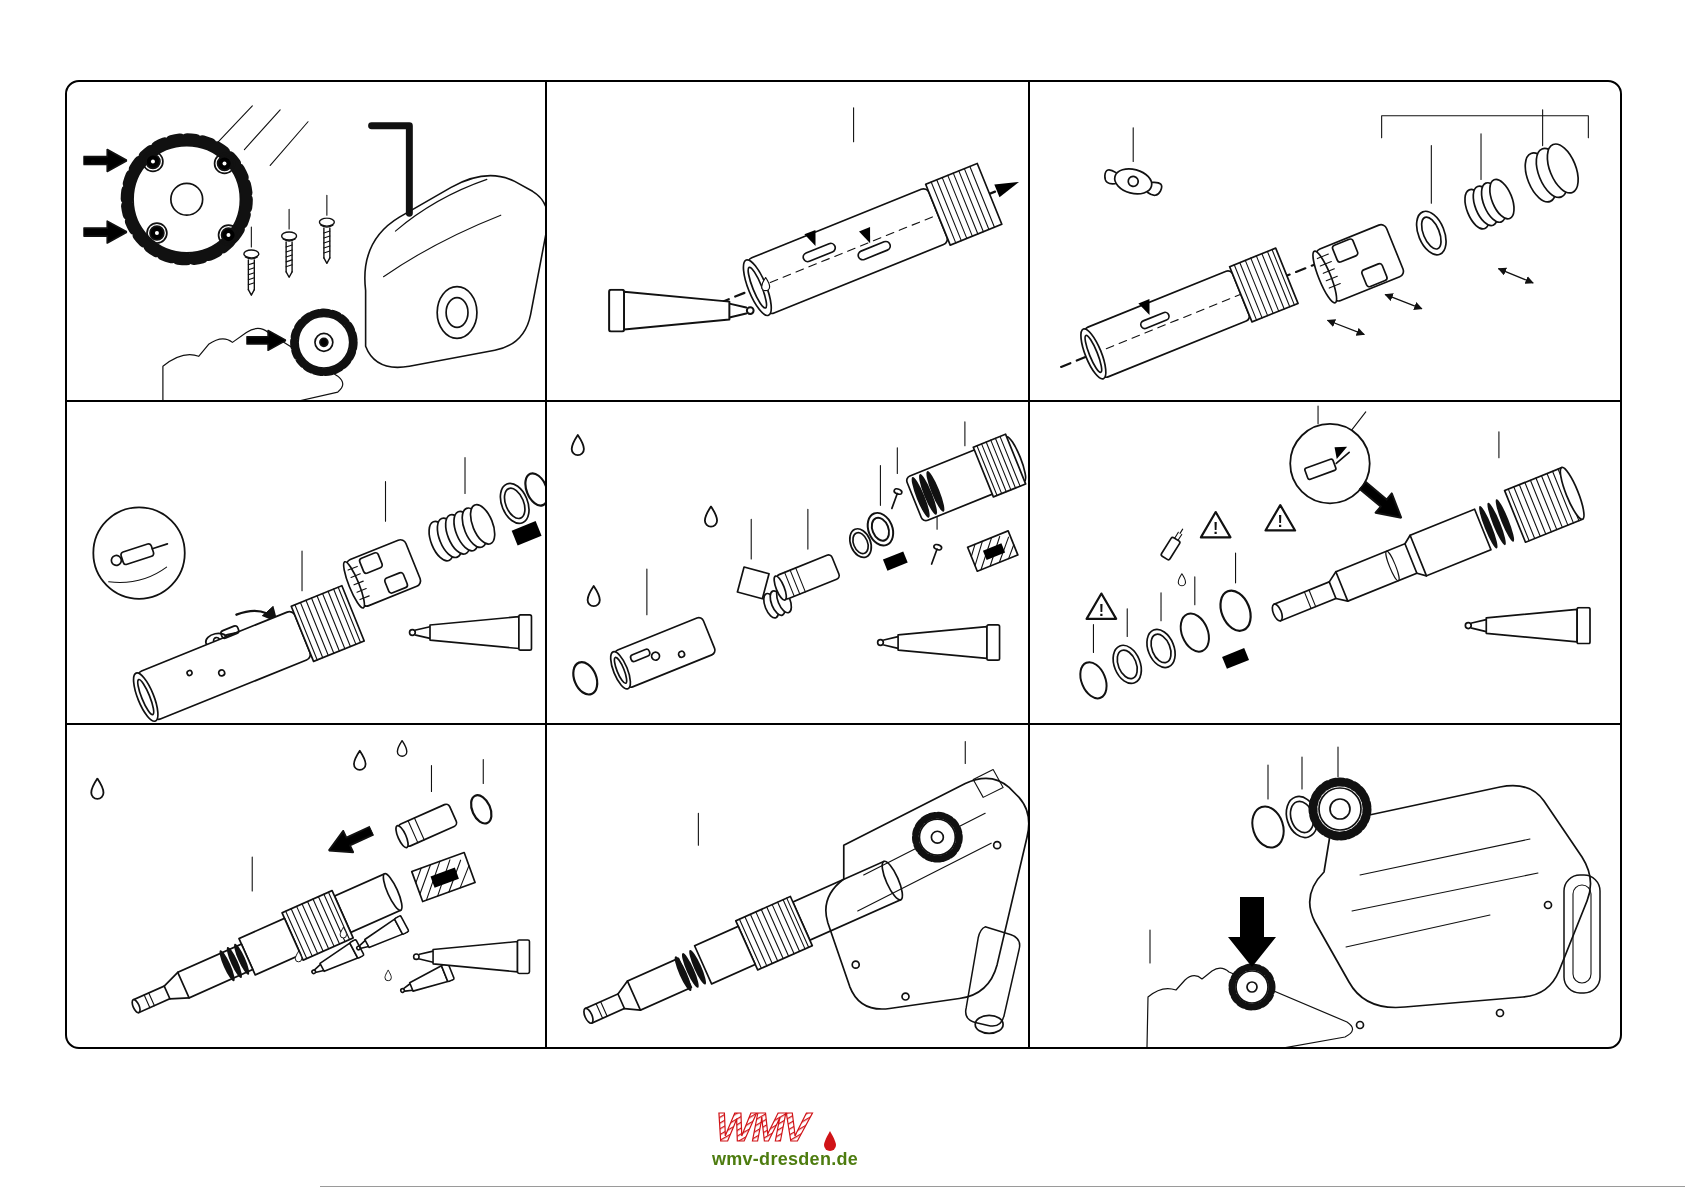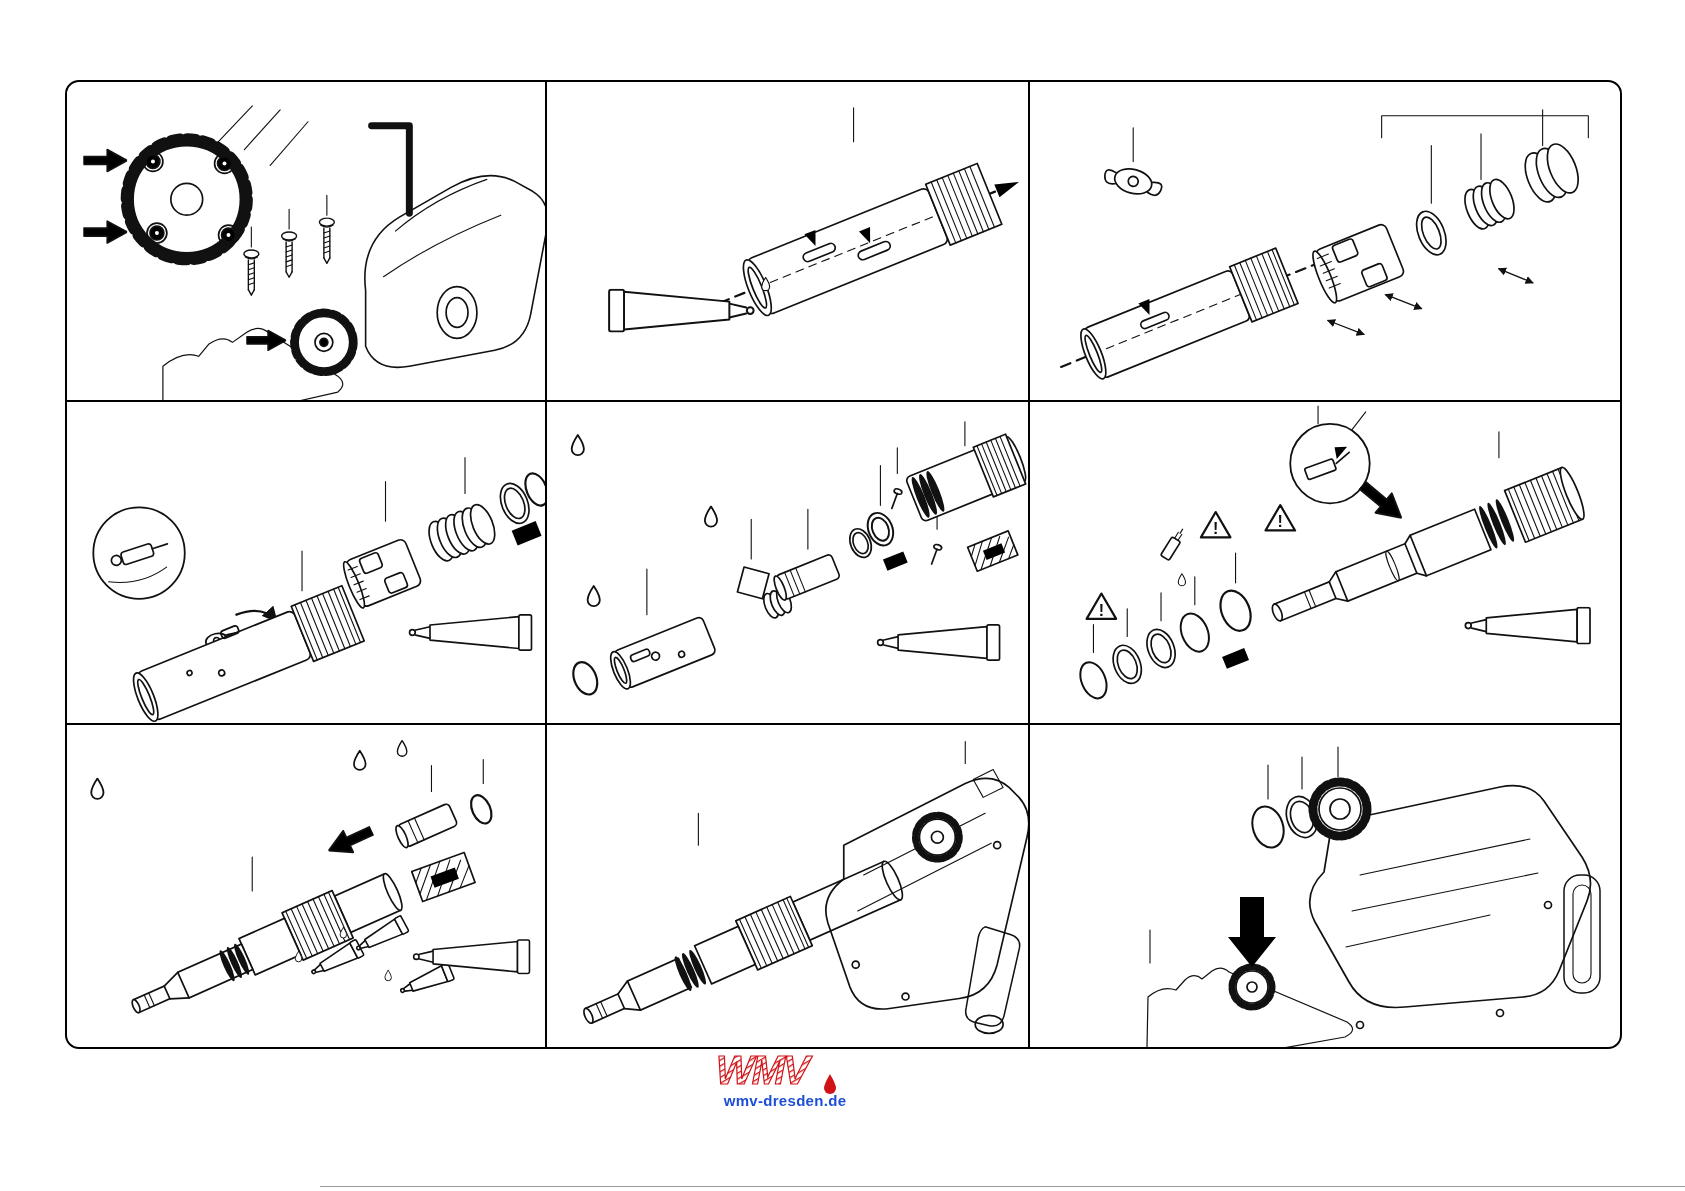--- a/index.html
+++ b/index.html
@@ -8,22 +8,22 @@
   .grid{position:absolute;left:65px;top:80px;width:1553px;height:965px;
         border:2px solid #000;border-radius:14px;display:grid;
         grid-template-columns:480px 483px 590px;grid-template-rows:320px 323px 322px;
         background:#fff;}
   .cell{border-right:2px solid #000;border-bottom:2px solid #000;overflow:hidden;}
   .cell.c3{border-right:none;}
   .cell.r3{border-bottom:none;}
   .cell svg{display:block;width:100%;height:100%;}
   .st{stroke:#111;fill:none;stroke-width:1.7;stroke-linecap:round;stroke-linejoin:round;}
   .thin{stroke-width:1.1;}
-  .footer{position:absolute;left:700px;top:1048px;width:170px;text-align:center;}
-  .site{color:#1d4ed8;font-weight:bold;font-size:15px;letter-spacing:.3px;margin-top:-6px;}
+  .footer{position:absolute;left:700px;top:1105px;width:170px;text-align:center;}
+  .site{color:#4d7c0f;font-weight:bold;font-size:18px;letter-spacing:.3px;margin-top:-6px;}
   .hairline{position:absolute;left:320px;top:1186px;width:1365px;height:1px;background:#9a9a9a;}
   .warn-txt{font-family:"Liberation Sans",sans-serif;font-weight:bold;font-size:16px;fill:#111;}
 </style>
 </head>
 <body>
 
 <div class="sheet">
 
 <svg width="0" height="0" style="position:absolute">
  <defs>

